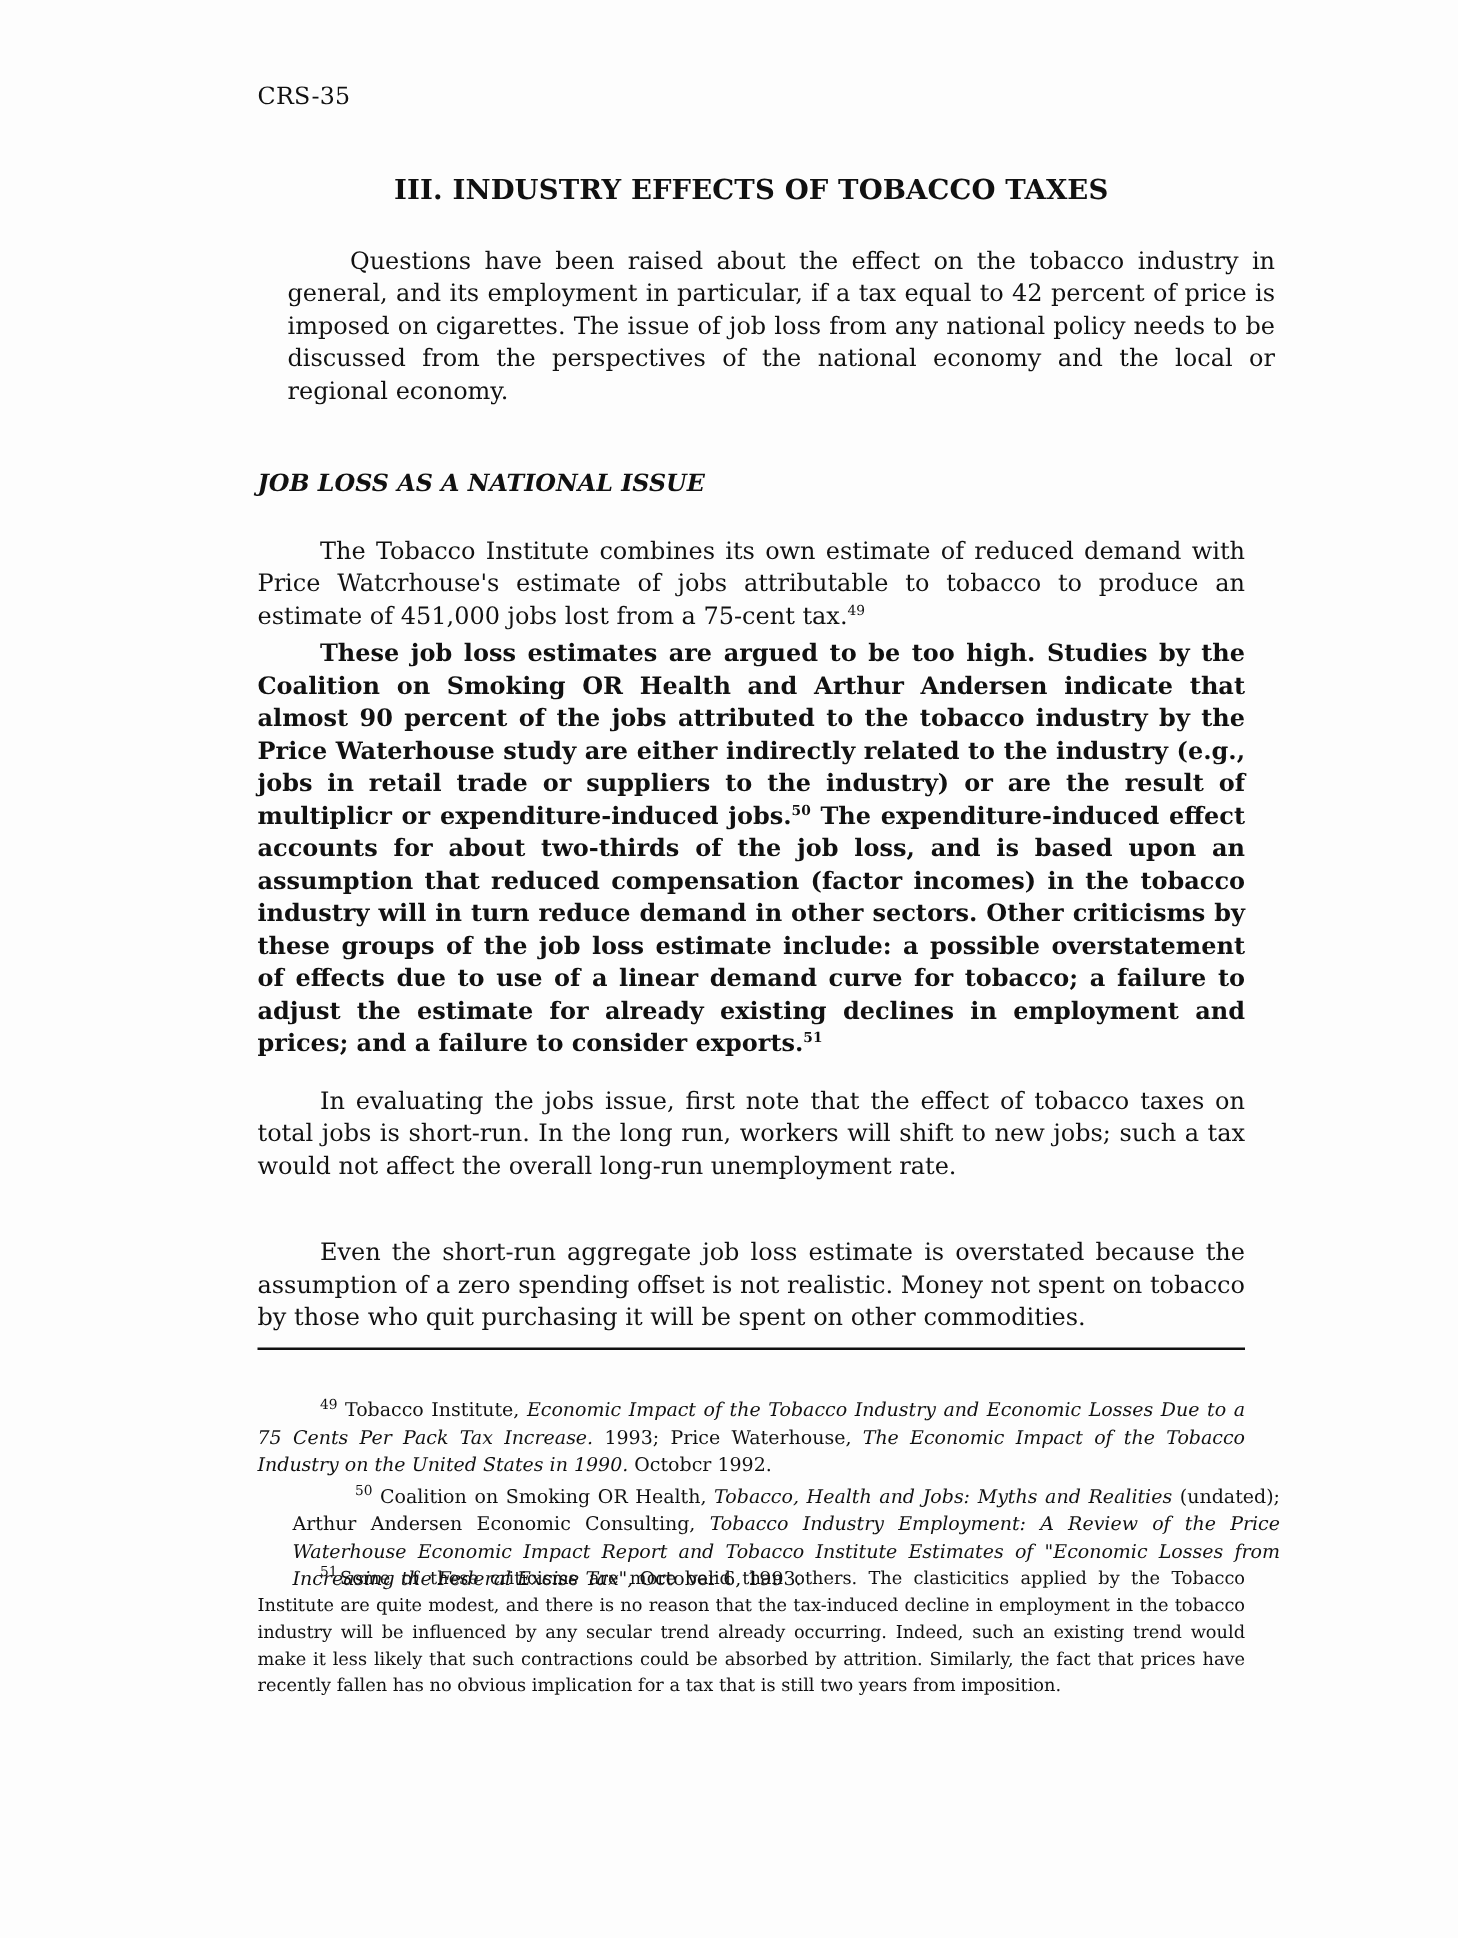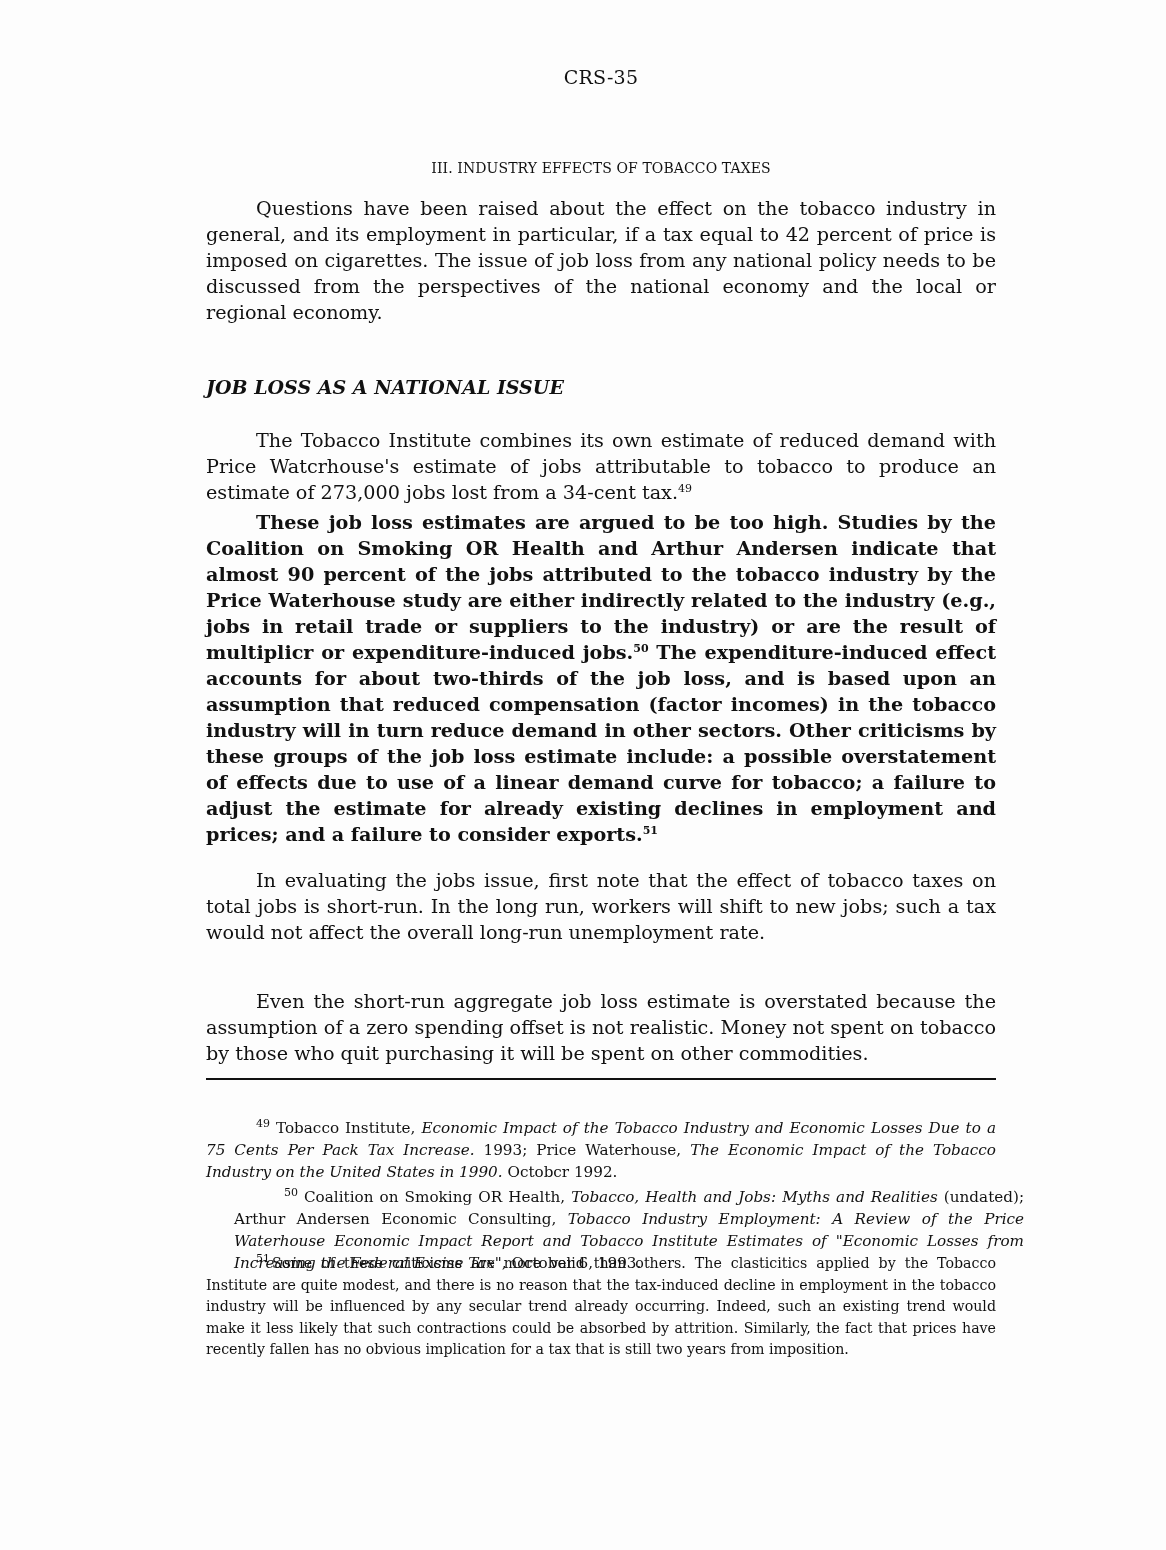--- a/index.html
+++ b/index.html
@@ -19,32 +19,32 @@
       position: absolute;
       left: 206px;
       top: 0;
       width: 790px;
     }
     .page-number {
       position: absolute;
       top: 66px;
       left: 0;
       width: 790px;
-      text-align: center;
+      text-align: left;
       font-size: 19px;
       letter-spacing: 0.2px;
     }
     .section-title {
       position: absolute;
-      top: 160px;
+      top: 139px;
       left: 0;
       width: 790px;
       text-align: center;
-      font-size: 14px;
-      font-weight: normal;
+      font-size: 22px;
+      font-weight: bold;
       letter-spacing: 0.1px;
     }
     .para {
       position: absolute;
       left: 0;
       width: 790px;
       font-size: 19.2px;
       line-height: 26px;
       text-align: justify;
       text-indent: 50px;
@@ -96,26 +96,26 @@
   </style>
 </head>
 <body>
 
 <div class="page">
 
   <div class="page-number">CRS-35</div>
 
   <h1 class="section-title" style="margin:0;">III.  INDUSTRY EFFECTS OF TOBACCO TAXES</h1>
 
-  <p class="para" style="top:196px;">Questions have been raised about the effect on the tobacco industry in general, and its employment in particular, if a tax equal to 42 percent of price is imposed on cigarettes.  The issue of job loss from any national policy needs to be discussed from the perspectives of the national economy and the local or regional economy.</p>
+  <p class="para" style="top:196px;margin-left:24px;">Questions have been raised about the effect on the tobacco industry in general, and its employment in particular, if a tax equal to 42 percent of price is imposed on cigarettes.  The issue of job loss from any national policy needs to be discussed from the perspectives of the national economy and the local or regional economy.</p>
 
   <h2 class="subheading">JOB LOSS AS A NATIONAL ISSUE</h2>
 
   <p class="para" style="top:428px;">
-    <span>The Tobacco Institute combines its own estimate of reduced demand with Price Watcrhouse's estimate of jobs attributable to tobacco to produce an estimate of 273,000 jobs lost from a 34-cent tax.</span><sup>49</sup>
+    <span>The Tobacco Institute combines its own estimate of reduced demand with Price Watcrhouse's estimate of jobs attributable to tobacco to produce an estimate of 451,000 jobs lost from a 75-cent tax.</span><sup>49</sup>
   </p>
 
   <p class="para" style="top:510px;font-weight:bold;">
     <span>These job loss estimates are argued to be too high.  Studies by the Coalition on Smoking OR Health and Arthur Andersen indicate that almost 90 percent of the jobs attributed to the tobacco industry by the Price Waterhouse study are either indirectly related to the industry (e.g., jobs in retail trade or suppliers to the industry) or are the result of multiplicr or expenditure-induced jobs.</span><sup>50</sup><span>  The expenditure-induced effect accounts for about two-thirds of the job loss, and is based upon an assumption that reduced compensation (factor incomes) in the tobacco industry will in turn reduce demand in other sectors.  Other criticisms by these groups of the job loss estimate include:  a possible overstatement of effects due to use of a linear demand curve for tobacco; a failure to adjust the estimate for already existing declines in employment and prices; and a failure to consider exports.</span><sup>51</sup>
   </p>
 
   <p class="para" style="top:868px;">In evaluating the jobs issue, first note that the effect of tobacco taxes on total jobs is short-run.  In the long run,  workers will shift to new jobs; such a tax would not affect the overall long-run unemployment rate.</p>
 
   <p class="para" style="top:970px;margin-top:19px;">Even the short-run aggregate job loss estimate is overstated because the assumption of a zero spending offset is not realistic.  Money not spent on tobacco by those who quit purchasing it will be spent on other commodities.</p>
 

